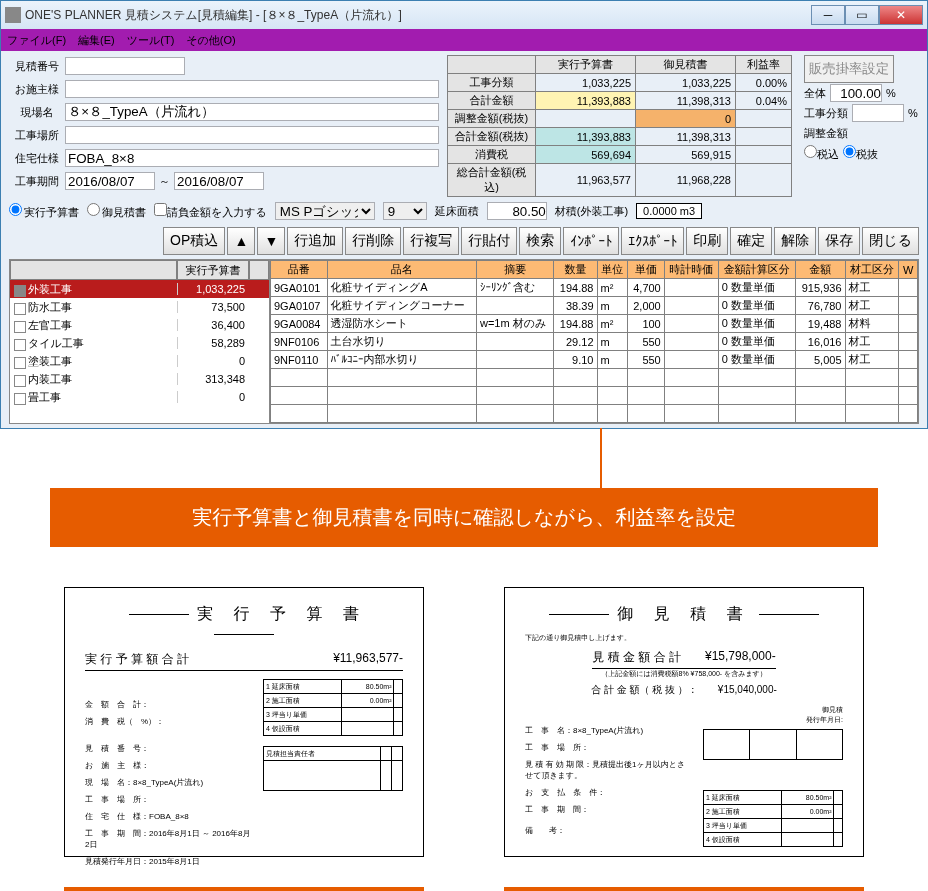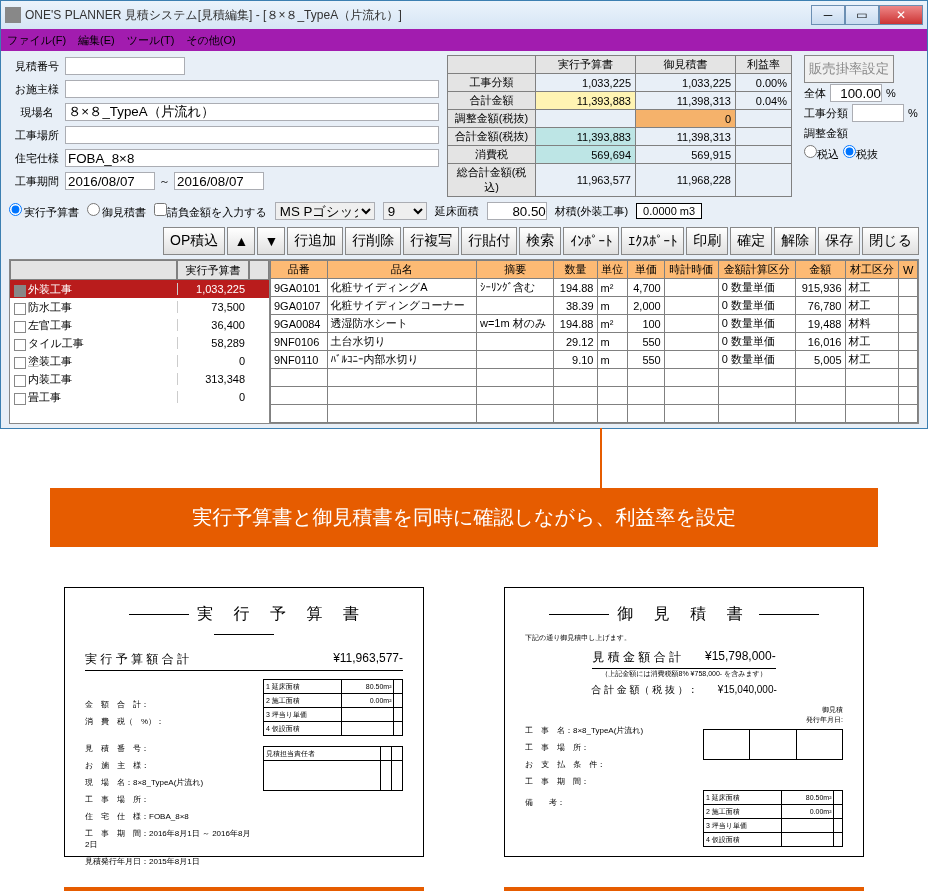--- a/index.html
+++ b/index.html
@@ -487,20 +487,21 @@
           <span>見 積 金 額 合 計</span>
           <span>¥15,798,000-</span>
         </div>
         <div style="font-size:7px">（上記金額には消費税額8% ¥758,000- を含みます）</div>
         <div style="font-size:10px;margin-top:4px">合 計 金 額（ 税 抜 ）：　　¥15,040,000-</div>
       </div>
       <div class="preview-body">
         <div class="preview-left">
           <div>工　事　名：8×8_TypeA(片流れ)</div>
             <div>工　事　場　所：</div>
+          <div>見 積 有 効 期 限：見積提出後1ヶ月以内とさせて頂きます。</div>
           <div>お　支　払　条　件：</div>
             <div>工　事　期　間：</div>
           <div style="margin-top:10px">備　　考：</div>
         </div>
         <div class="preview-right">
           <div style="font-size:7px;text-align:right;margin-bottom:4px">御見積<br>発行年月日:</div>
           <table>
               <tbody>
                 <tr>
                   <td style="height:30px"></td>

